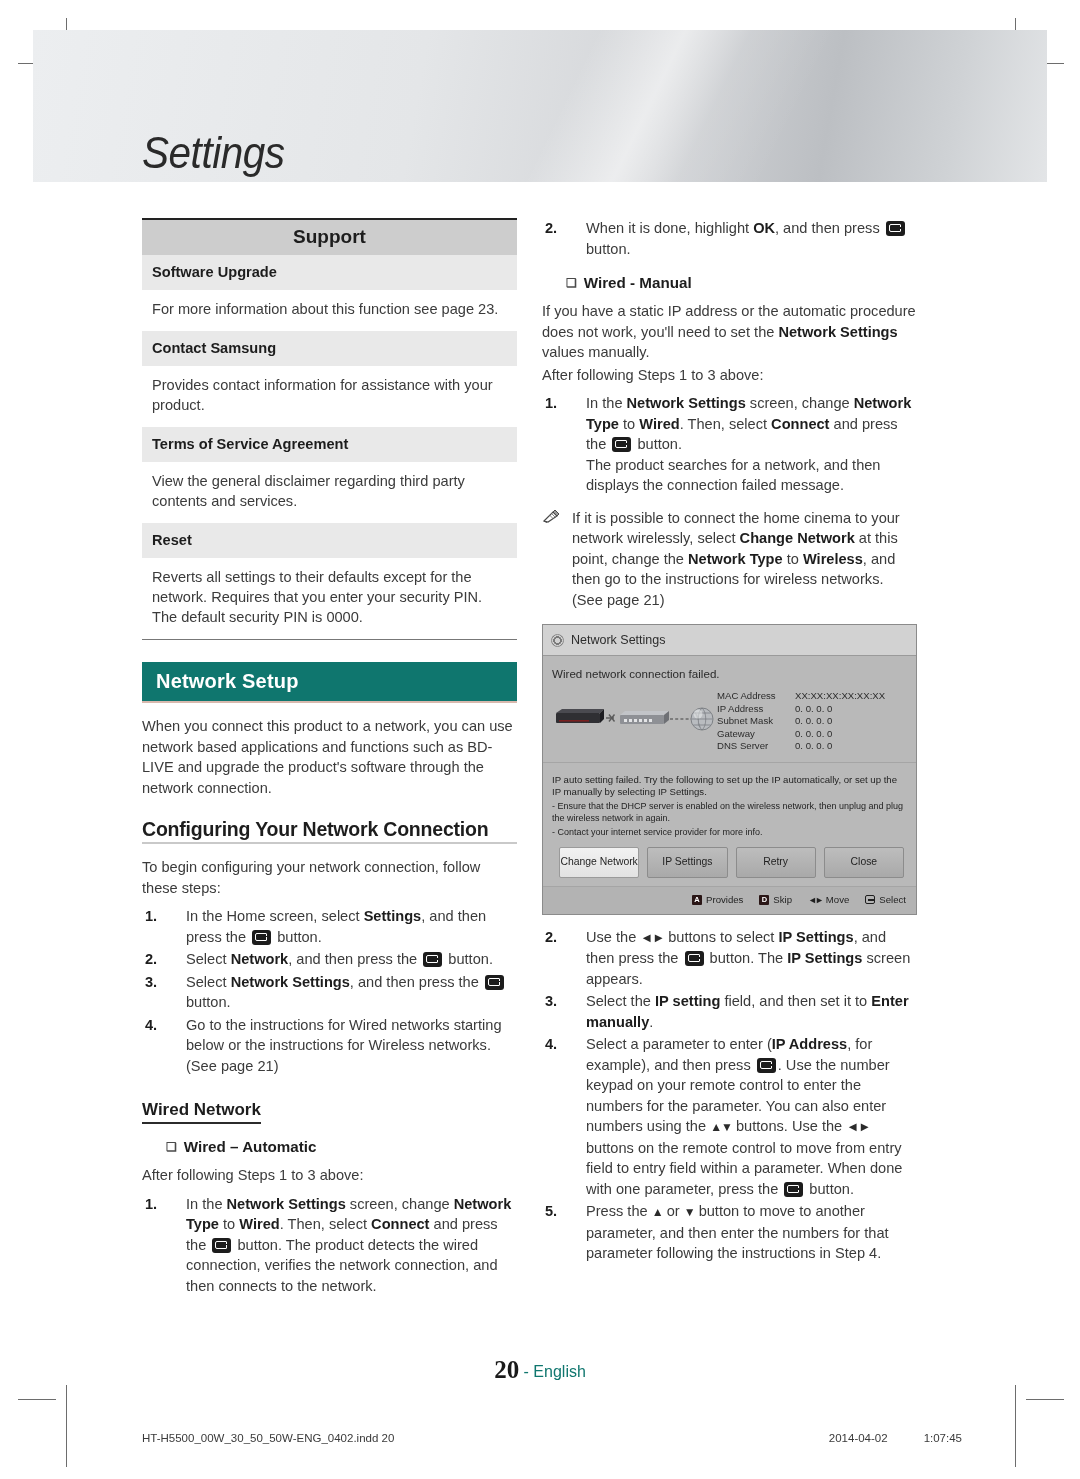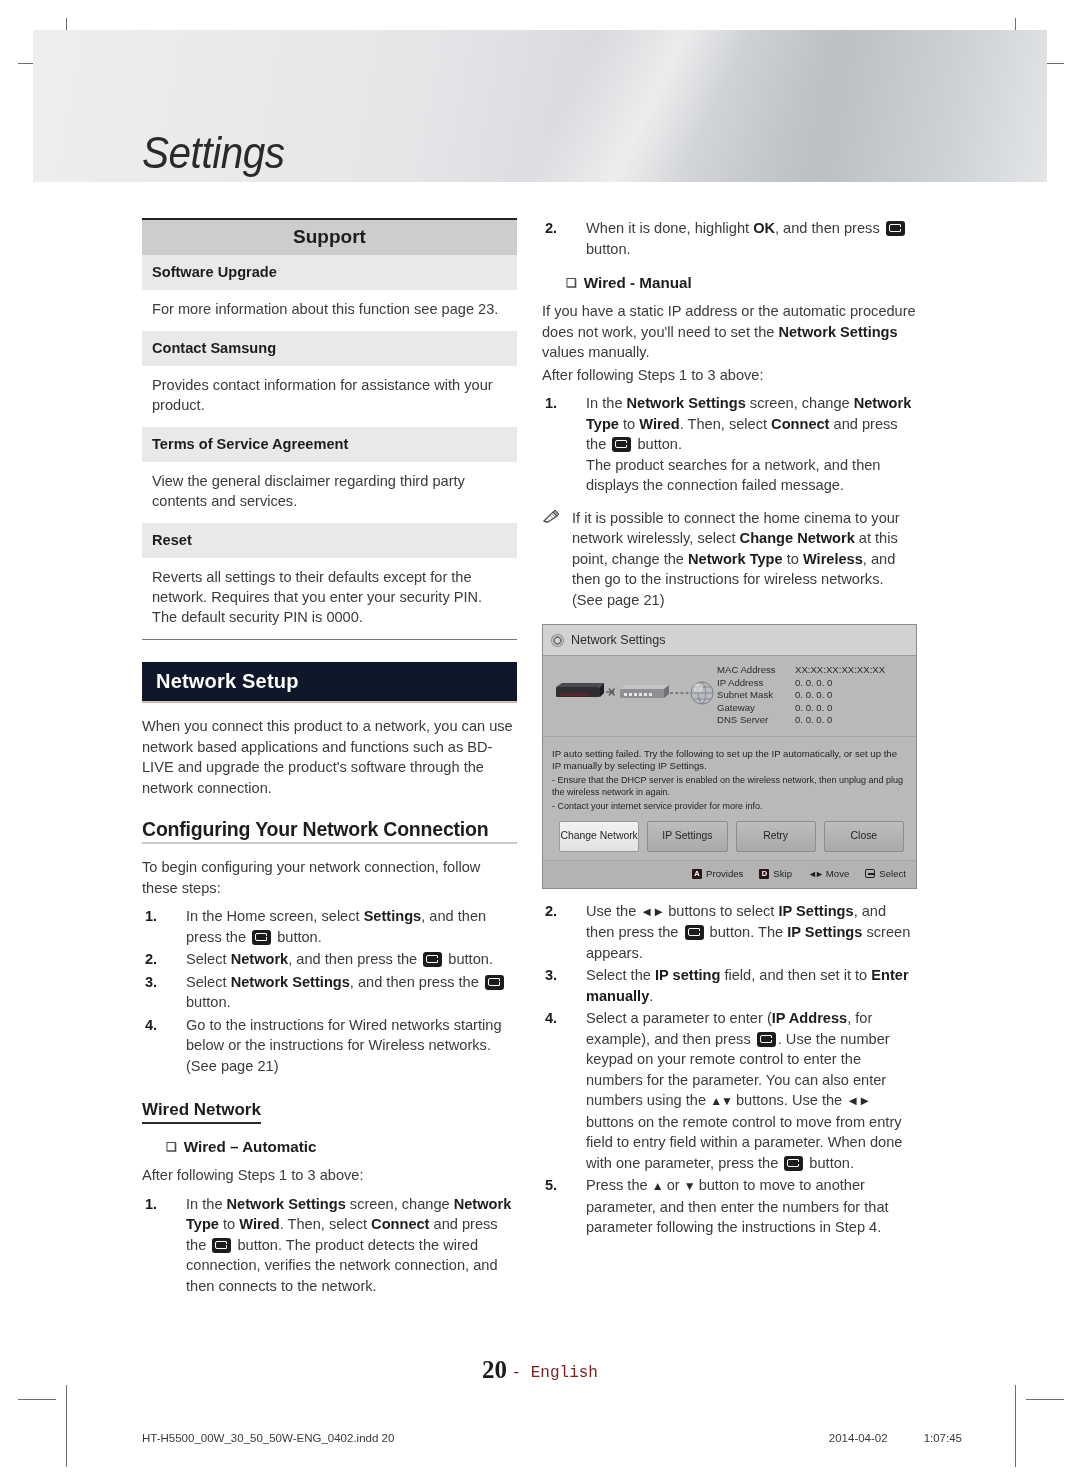--- a/index.html
+++ b/index.html
@@ -54,21 +54,21 @@
     color:#1d1d1d;padding:7px 0 8px 0;
   }
   .tbl-sub{
     background:#e9e9e9;font-weight:bold;font-size:14.6px;color:#1d1d1d;
     padding:7px 10px 8px 10px;
   }
   .tbl-body{padding:9px 10px 12px 10px;font-size:14.6px;line-height:20px;color:#3b3b3b;}
 
   
   .sectionbar{
-    background:#0f172a;color:#ffffff;font-weight:bold;font-size:20px;
+    background:#0f766e;color:#ffffff;font-weight:bold;font-size:20px;
     padding:9px 0 10px 14px;margin-top:22px;letter-spacing:0.2px;
     border-bottom:2px solid #d8b9ae;
   }
   .para{margin-top:13px;font-size:14.6px;line-height:20.5px;color:#3b3b3b;}
 
   .h2{
     font-weight:bold;font-size:19.5px;color:#1d1d1d;margin-top:21px;
     border-bottom:2.5px solid #c9c9c9;padding-bottom:3px;letter-spacing:-0.2px;
   }
   .h3{
@@ -164,21 +164,21 @@
   }
   .selglyph::after{
     content:"";position:absolute;left:1.5px;top:3px;width:6px;height:1.2px;background:#1f1f1f;
   }
 
   
   .pagefoot{
     position:absolute;left:0;top:1356px;width:1080px;text-align:center;
   }
   .pagenum{font-family:"Liberation Serif", serif;font-weight:bold;font-size:25px;color:#1a1a1a;vertical-align:-1px;text-align:center;}
-  .pagelang{font-size:16px;color:#7f1d1d;font-family:Liberation Mono, monospace;}
+  .pagelang{font-size:16px;color:#0f766e;}
   .printline{
     position:absolute;left:0;top:1432px;width:1080px;
     font-size:11.5px;color:#3a3a3a;
   }
   .printline .l{position:absolute;left:142px;}
   .printline .r{position:absolute;right:118px;}
   .printline .r span{margin-left:36px;}
 </style>
 </head>
 <body>
@@ -296,20 +296,21 @@
     <span>If it is possible to connect the home cinema to your network wirelessly, select </span><b>Change Network</b><span> at this point, change the </span><b>Network Type</b><span> to </span><b>Wireless</b><span>, and then go to the instructions for wireless networks. (See page 21)</span>
   </div>
 
   <div class="shot">
     <div class="shot-head">
       <span class="gear"></span>
       <span class="shot-title">Network Settings</span>
     </div>
 
     <div class="shot-body">
+      <div class="shot-failed">Wired network connection failed.</div>
 
       <div class="shot-mid">
         <div class="diagram">
           <svg width="165" height="44" viewBox="0 0 165 44">
 
             <rect x="4" y="14" width="44" height="10" rx="1" fill="#2f2f33"></rect>
             <path d="M4 14 L10 10 L52 10 L48 14 Z" fill="#4a4a50"></path>
             <path d="M48 14 L52 10 L52 20 L48 24 Z" fill="#1e1e22"></path>
             <rect x="7" y="21" width="30" height="1.6" fill="#7a2020"></rect>
 

